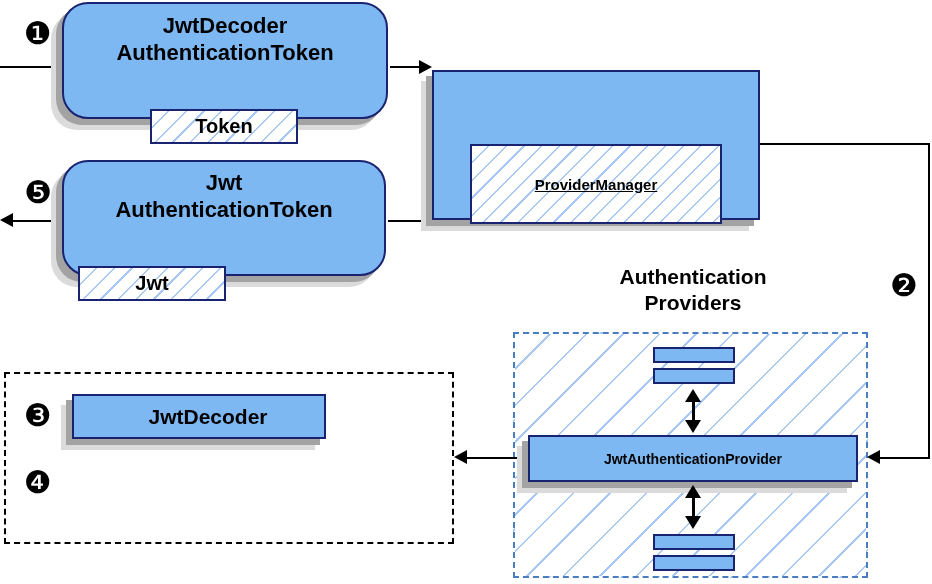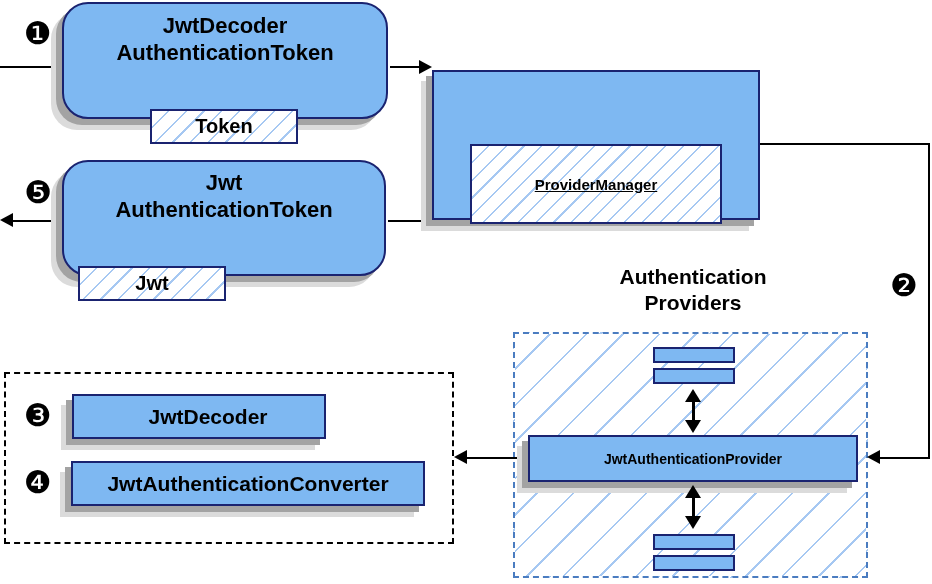--- a/index.html
+++ b/index.html
@@ -119,23 +119,20 @@
       <div class="up"></div>
       <div class="down"></div>
   </div>
   <div class="bar" style="left:653px;top:534px;"></div>
   <div class="bar" style="left:653px;top:555px;"></div>
 
   <div class="node single-line" style="left:72px;top:394px;width:232px;height:41px;font-size:21px;padding-left:18px;">
     <span>JwtDecoder</span>
   </div>
 
-  <div class="node single-line" style="left:71px;top:461px;width:350px;height:41px;font-size:21px;">
-    <span>JwtAuthenticationConverter</span>
-  </div>
 
   <div class="step" style="left:24px;top:18px;">❶</div>
   <div class="step" style="left:890px;top:270px;">❷</div>
   <div class="step" style="left:24px;top:400px;">❸</div>
   <div class="step" style="left:24px;top:467px;">❹</div>
   <div class="step" style="left:24px;top:177px;">❺</div>
 
 </div>
 
 </body></html>

